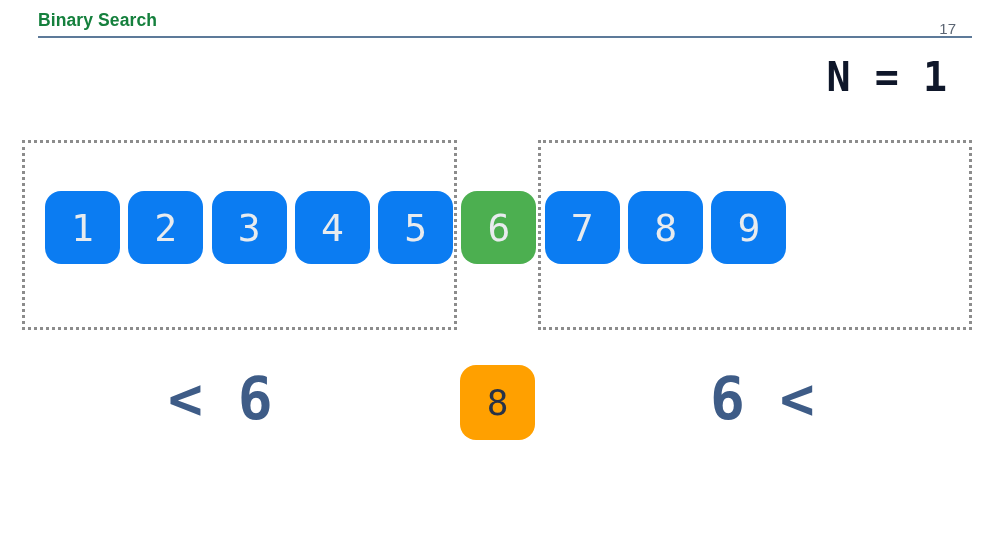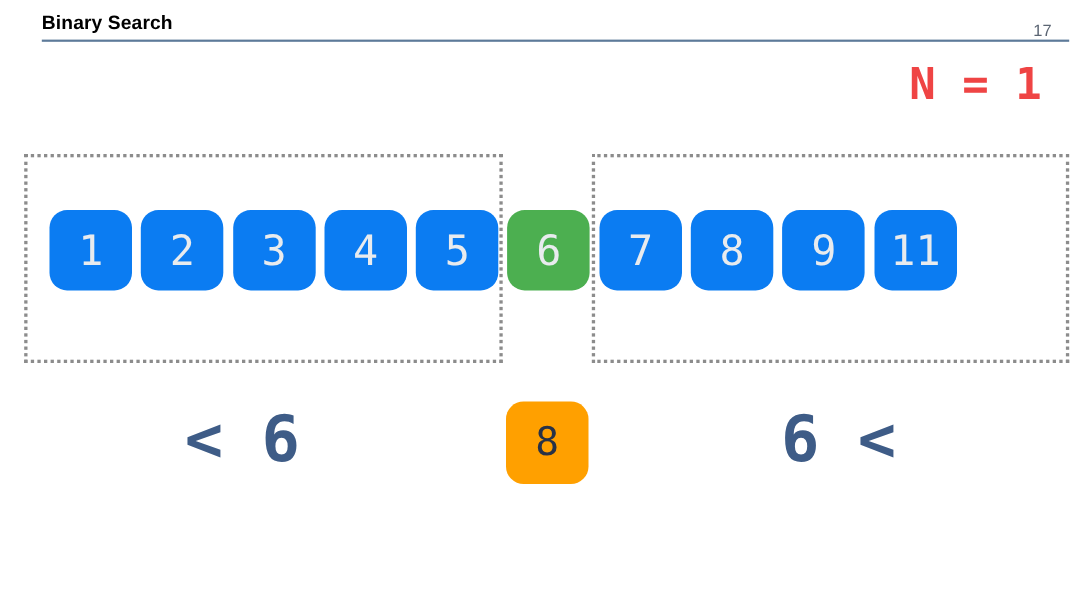--- a/index.html
+++ b/index.html
@@ -10,21 +10,21 @@
     font-family: "Liberation Sans", sans-serif;
     overflow: hidden;
   }
 
   .slide-title {
     position: absolute;
     left: 38px;
     top: 10px;
     font-size: 17.5px;
     font-weight: 700;
-    color: #000000;
+    color: #15803d;
     letter-spacing: 0.1px;
   }
 
   .title-rule {
     position: absolute;
     left: 38px;
     top: 36px;
     width: 934px;
     height: 0;
     border-top: 2px solid #5d7a99;
@@ -39,21 +39,21 @@
     font-family: "Liberation Sans", sans-serif;
   }
 
   .n-annotation {
     position: absolute;
     right: 35px;
     top: 57px;
     font-family: "DejaVu Sans Mono", monospace;
     font-size: 40px;
     font-weight: 700;
-    color: #ef4444;
+    color: #0f172a;
     line-height: 1;
   }
 
   .partition-box {
     position: absolute;
     top: 140px;
     height: 190px;
     border: 3px dotted #8c8c8c;
     background: transparent;
   }
@@ -128,18 +128,17 @@
 <div class="array-row">
     <div class="tile default">1</div>
     <div class="tile default">2</div>
     <div class="tile default">3</div>
     <div class="tile default">4</div>
     <div class="tile default">5</div>
     <div class="tile mid">6</div>
     <div class="tile default">7</div>
     <div class="tile default">8</div>
     <div class="tile default">9</div>
-    <div class="tile default">11</div>
   </div>
 
 <div class="compare-label left">&lt; 6</div>
 <div class="target-tile">8</div>
 <div class="compare-label right">6 &lt;</div>
 
 </body></html>

